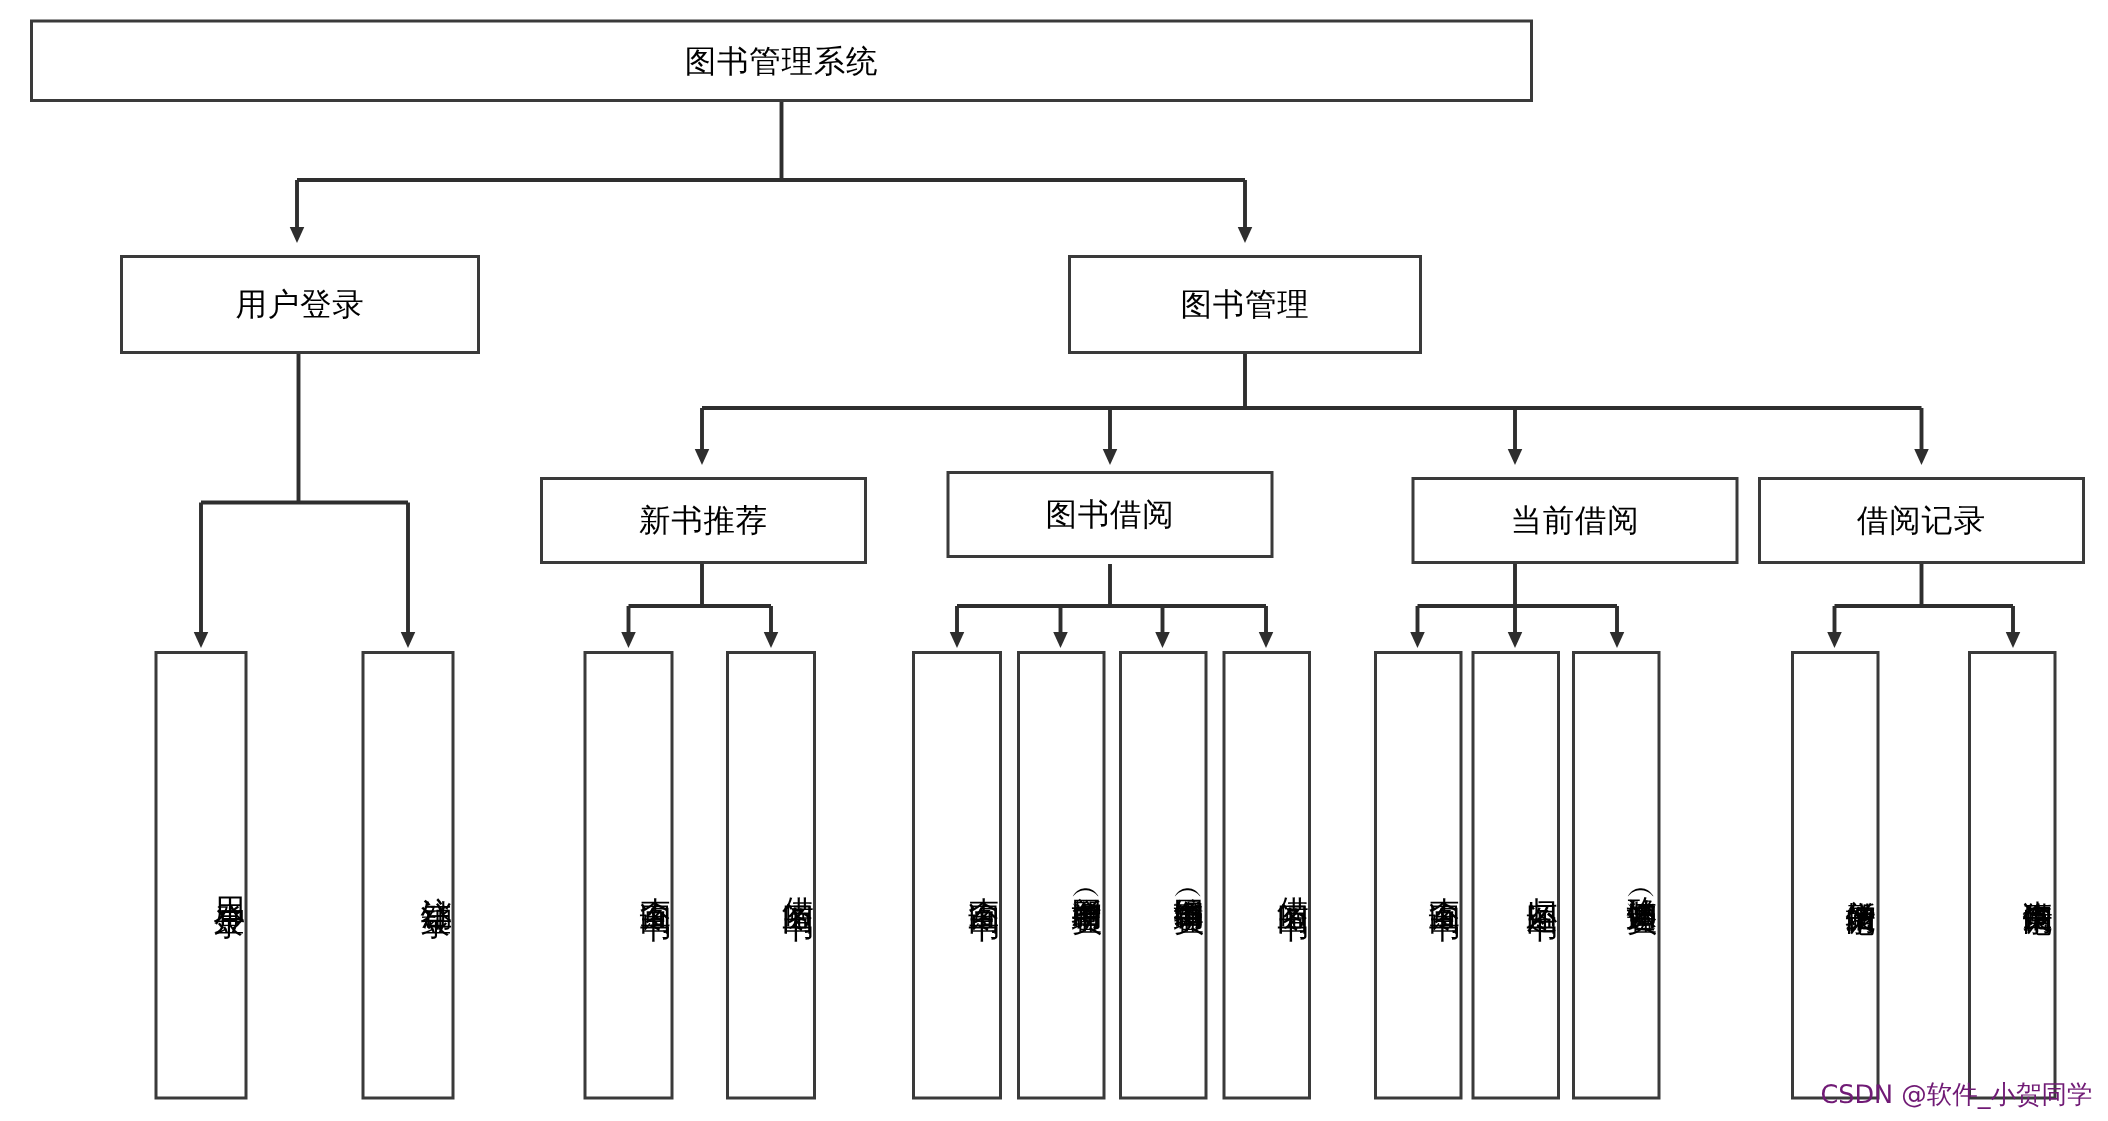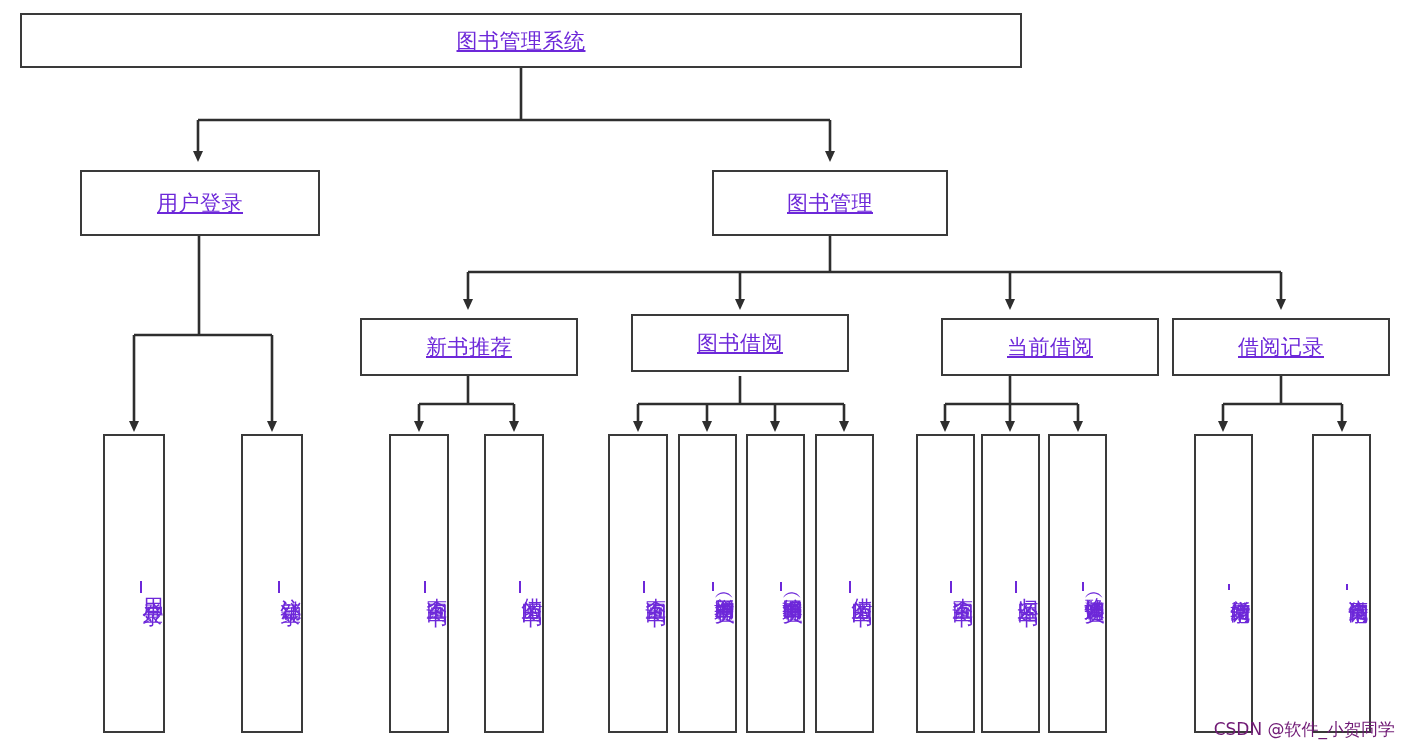--- a/index.html
+++ b/index.html
@@ -26,22 +26,21 @@
     height: 747px;
   }
   .node-box {
     position: absolute;
     box-sizing: border-box;
     background: #ffffff;
     border: 2px solid #3a3a3a;
     display: flex;
     align-items: center;
     justify-content: center;
-    color: #6d28d9;
-    text-decoration: underline;
+    color: #000000;
   }
   .node-h {
     font-size: 21px;
     letter-spacing: 0.5px;
     white-space: nowrap;
   }
   .node-v {
     writing-mode: vertical-rl;
     text-orientation: upright;
     font-size: 21px;

